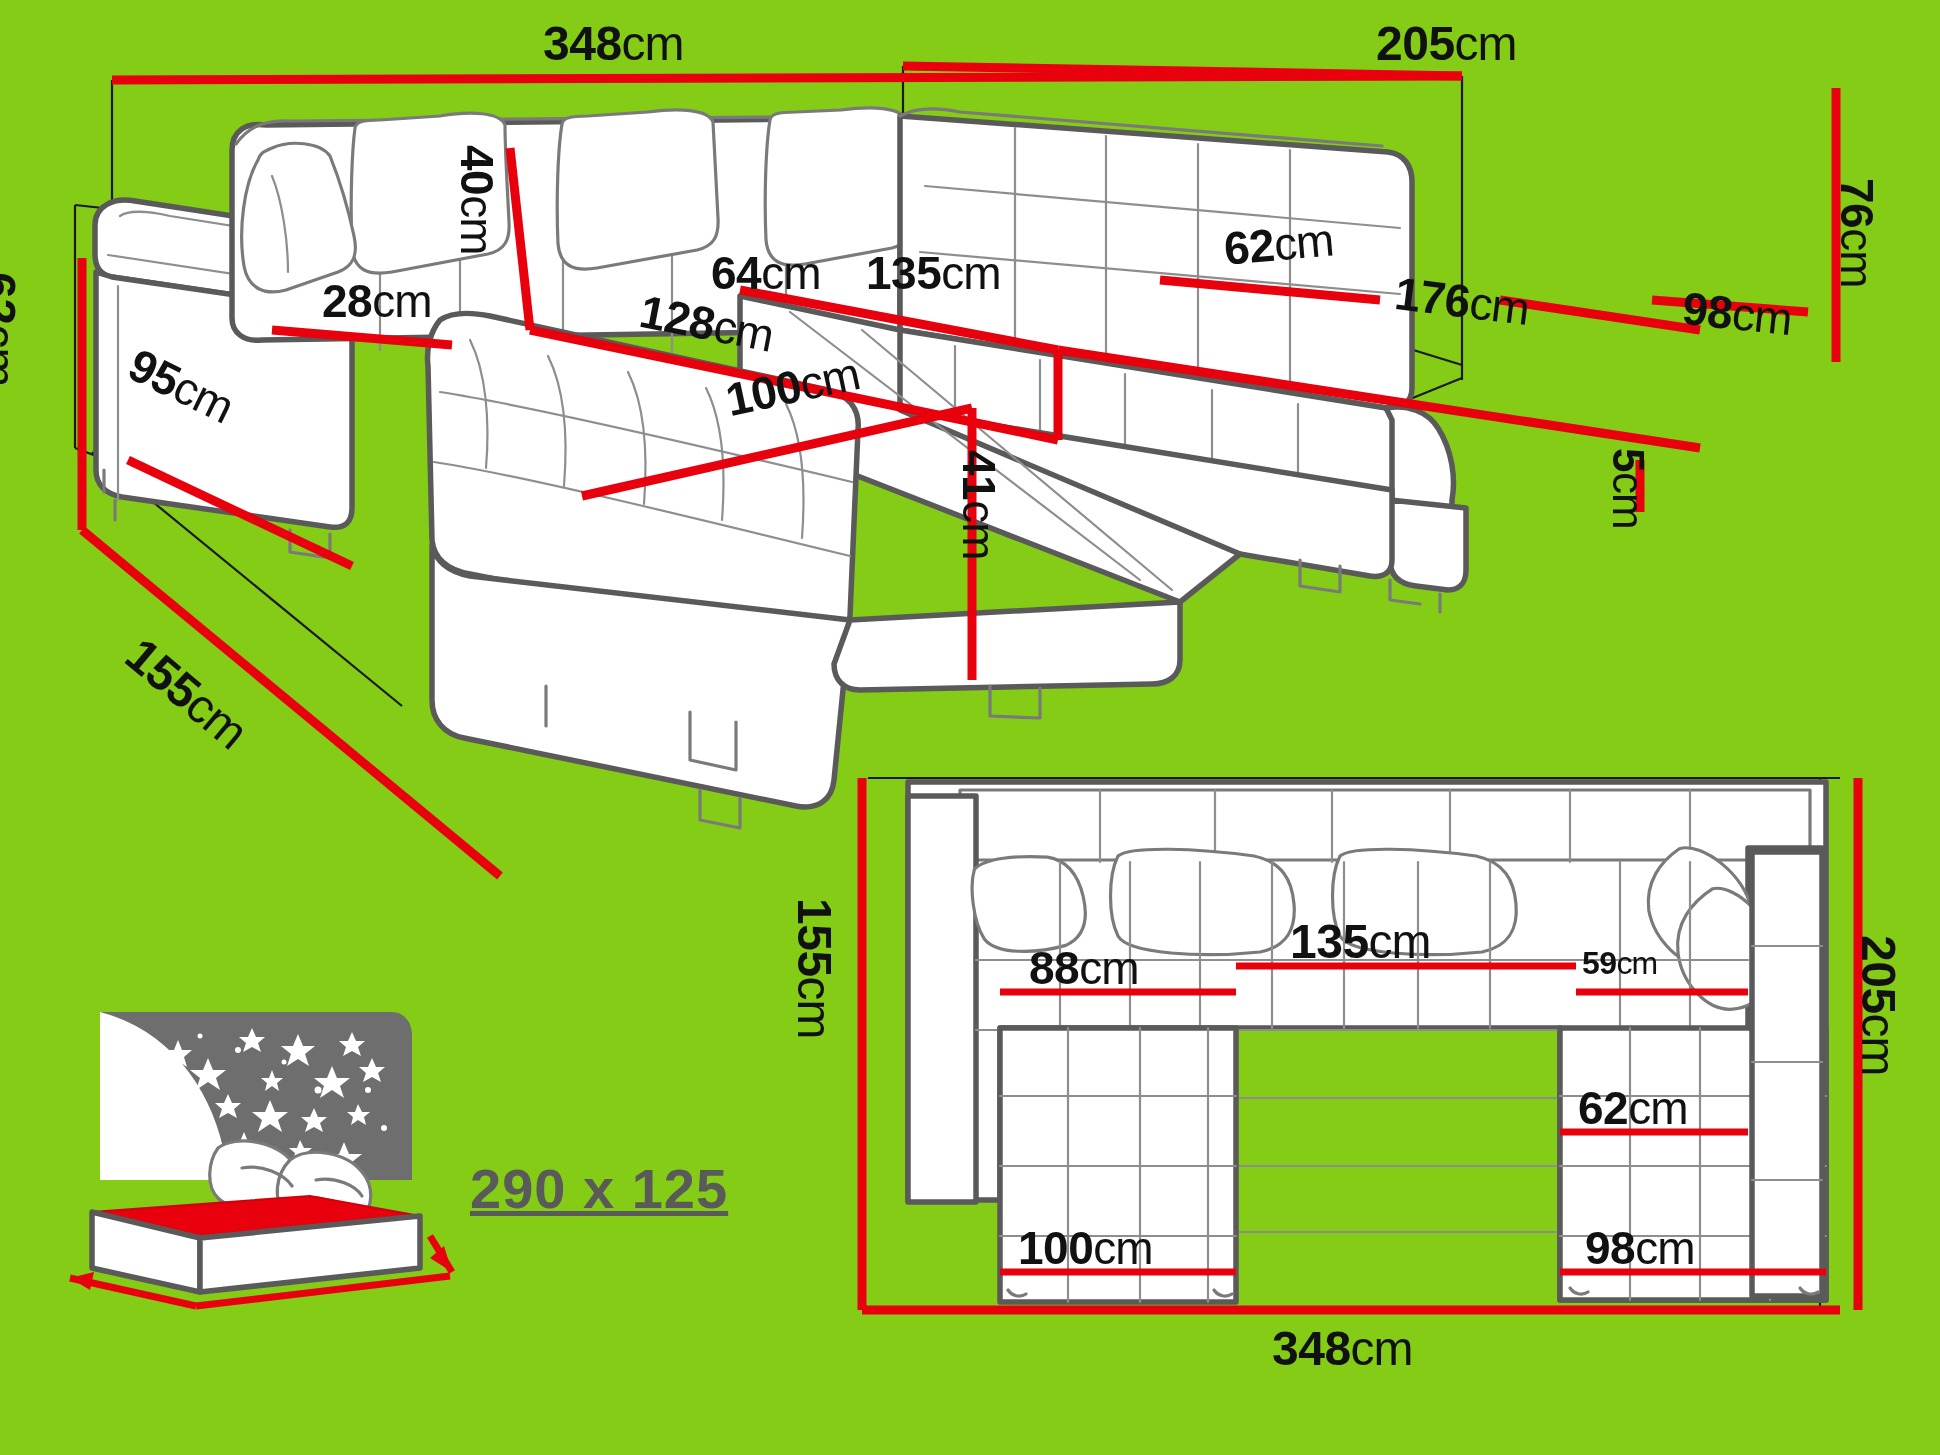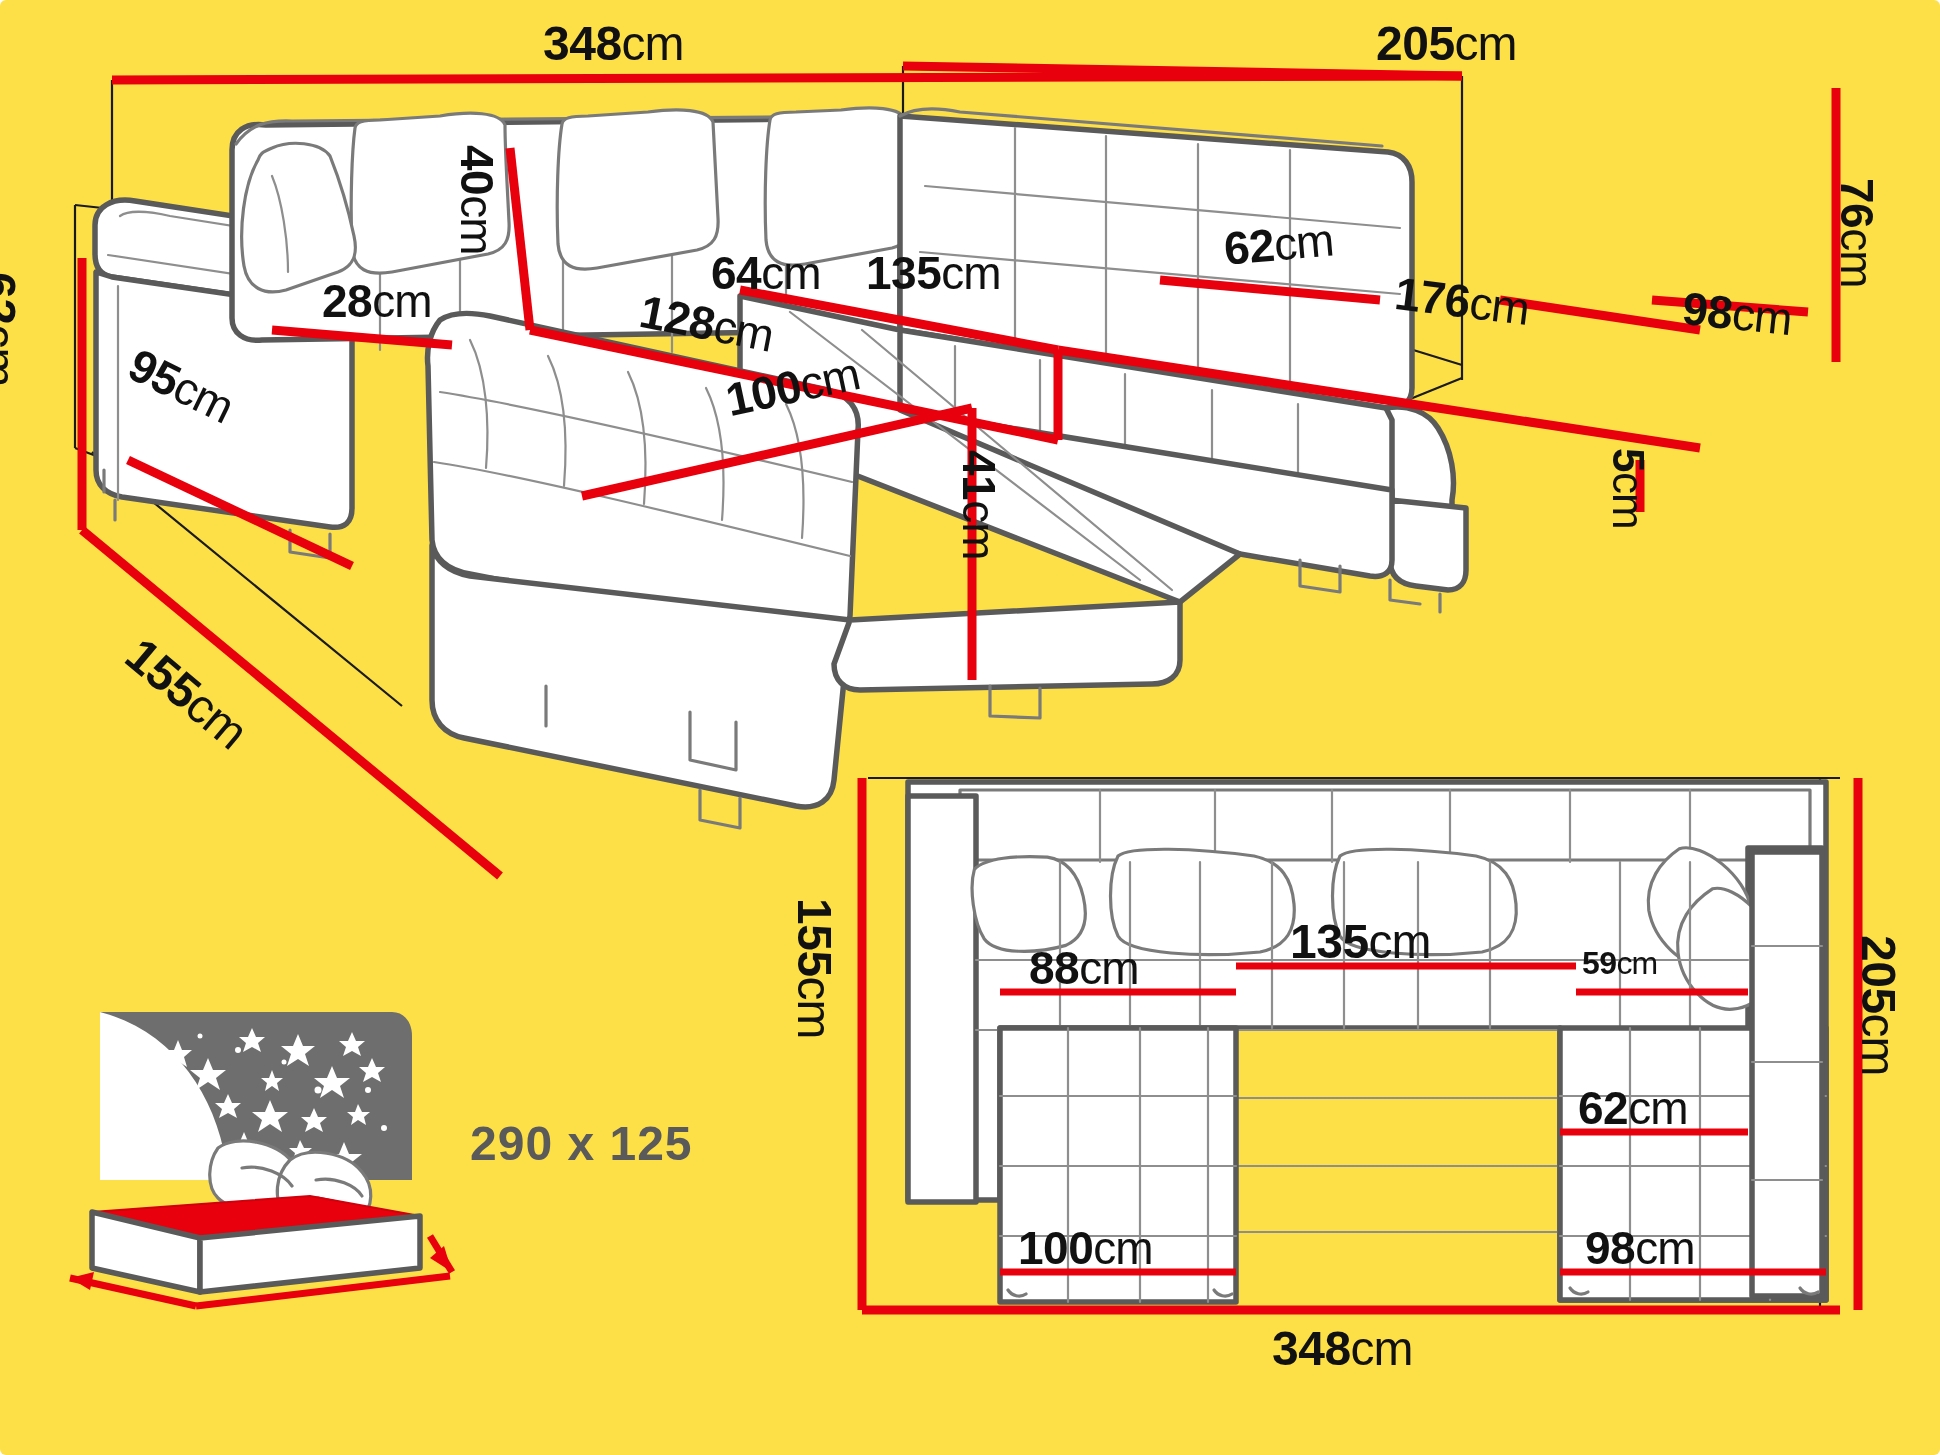--- a/index.html
+++ b/index.html
@@ -6,23 +6,22 @@
   html, body {
     margin: 0;
     padding: 0;
     background: #ffffff;
     font-family: "Liberation Sans", sans-serif;
   }
   #stage {
     position: relative;
     width: 1940px;
     height: 1455px;
-    background: #fde047;
+    background: #84cc16;
     overflow: hidden;
-    border-radius: 6px;
   }
   #stage svg {
     position: absolute;
     top: 0;
     left: 0;
     width: 1940px;
     height: 1455px;
   }
   .dim-label {
     position: absolute;
@@ -503,15 +502,15 @@
   </div>
 
   <div class="dim-label" style="left:1902px; top:935px; font-size:48px; transform:rotate(90deg); transform-origin:0 0;">
     <span>205</span><span class="unit">cm</span>
   </div>
 
   <div class="dim-label" style="left:1272px; top:1325px; font-size:48px;">
     <span>348</span><span class="unit">cm</span>
   </div>
 
-  <div class="bed-label" style="left:470px; top:1116px; font-size:48px;">290 x 125</div>
+  <div class="bed-label" style="left:470px; top:1156px; font-size:56px;text-decoration:underline;">290 x 125</div>
 
 </div>
 
 </body></html>

